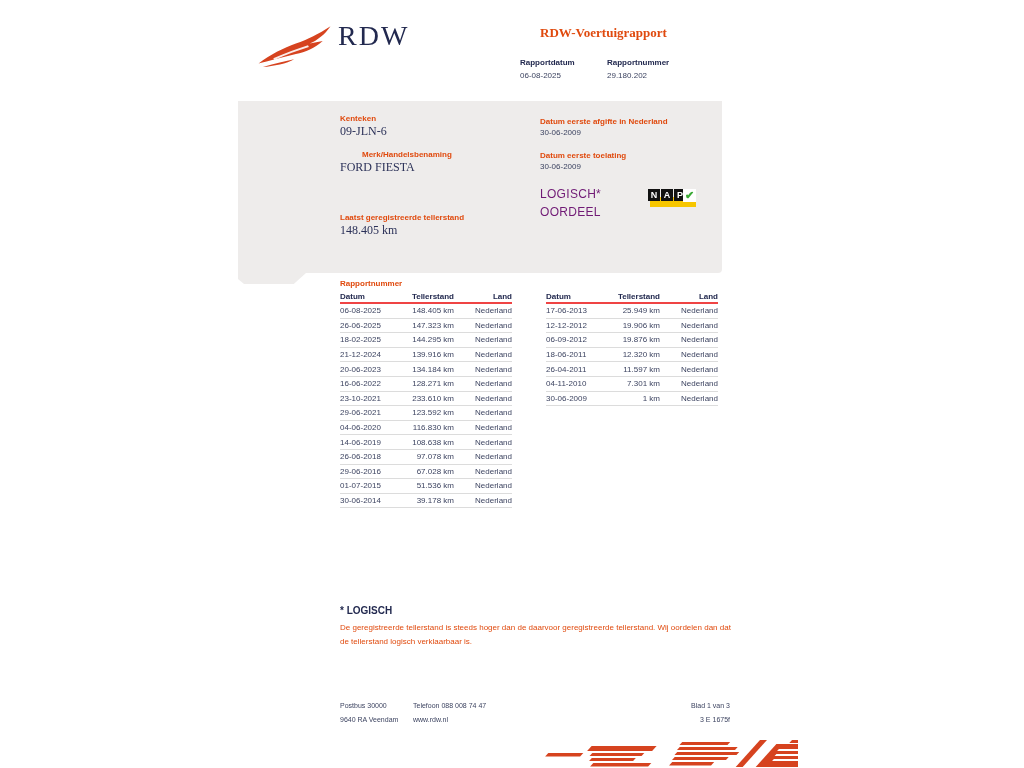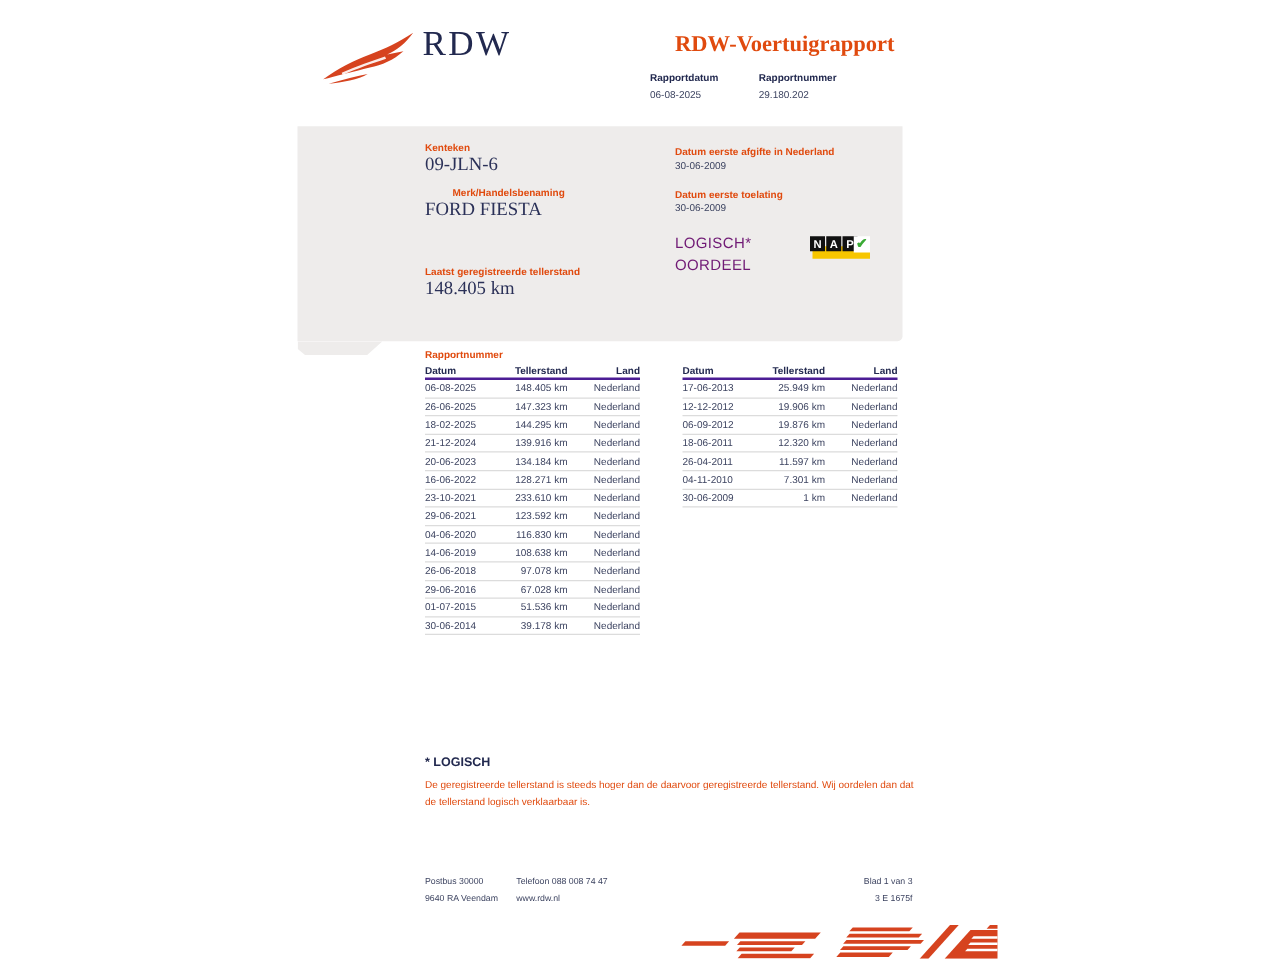--- a/index.html
+++ b/index.html
@@ -3,50 +3,50 @@
 <meta charset="utf-8">
 <style>
   * { margin:0; padding:0; box-sizing:border-box; }
   html,body { width:1024px; height:768px; background:#ffffff; overflow:hidden; }
   body { font-family:"Liberation Sans", sans-serif; color:#252a5d; position:relative; }
   .abs { position:absolute; }
 
   
   .logo-svg { left:256px; top:24px; width:78px; height:46px; }
   .logo-text { left:338px; top:20px; font-family:"Liberation Serif", serif; font-size:28px; letter-spacing:2px; color:#22294f; }
-  .doc-title { left:540px; top:25px; font-family:"Liberation Serif", serif; font-weight:bold; font-size:18px; color:#e04a0e; }
+  .doc-title { left:540px; top:25px; font-family:"Liberation Serif", serif; font-weight:bold; font-size:13px; color:#e04a0e; }
   .meta-label { font-size:8px; font-weight:bold; color:#22294f; }
   .meta-value { font-size:8px; color:#3d4461; margin-top:4px; }
   .meta-col1 { left:520px; top:58px; }
   .meta-col2 { left:607px; top:58px; }
 
   
   .graybox { left:238px; top:101px; width:484px; height:172px; background:#eeeceb; border-radius:0 0 4px 0; }
   .graybox::after { content:""; position:absolute; left:0; top:100%; width:68px; height:11px;
      background:#eeeceb; clip-path:polygon(0 0,100% 0,82% 100%,6px 100%,0 calc(100% - 5px)); }
   .olabel { font-size:8px; font-weight:bold; color:#e04a0e; position:absolute; }
-  .bigval { font-family:"Liberation Serif", serif; font-size:15px; color:#2b3158; position:absolute; }
+  .bigval { font-family:"Liberation Serif", serif; font-size:12px; color:#2b3158; position:absolute; }
   .smallval { font-size:8px; color:#3d4461; position:absolute; }
   .oordeel { left:302px; top:84px; font-size:12px; font-weight:normal; color:#701a75; line-height:18px; letter-spacing:0.3px; }
 
   
   .nap { left:410px; top:86px; width:50px; height:24px; }
   .nap .yellow { position:absolute; left:2px; top:10px; width:46px; height:10px; background:#f7c600; }
   .nap .sq { position:absolute; top:2px; width:12px; height:12px; background:#111111; color:#ffffff;
              font-size:9px; font-weight:bold; text-align:center; line-height:12px; }
   .nap .chk { position:absolute; left:35px; top:2px; width:13px; height:13px; background:#ffffff;
               color:#3aaa35; font-size:11px; font-weight:bold; text-align:center; line-height:13px; }
 
   
   .section-title { left:340px; top:279px; font-size:8px; font-weight:bold; color:#e04a0e; }
   .vtable { width:172px; font-size:8px; color:#3d4461; }
   .vtable.left  { left:340px; top:291px; }
   .vtable.right { left:546px; top:291px; }
   .thead { display:grid; grid-template-columns:68px 46px 1fr; height:13px; align-items:center;
-           border-bottom:2px solid #4c1d95; font-weight:bold; color:#22294f; }
+           border-bottom:2px solid #ef4444; font-weight:bold; color:#22294f; }
   .trow  { display:grid; grid-template-columns:68px 46px 1fr; height:14.6px; align-items:center;
            border-bottom:1px solid #dcdcdc; }
   .c0 { text-align:left; }
   .c1, .c2 { text-align:right; }
 
   
   .verdict-title { left:340px; top:605px; font-size:10px; font-weight:bold; color:#22294f; }
   .verdict-text  { left:340px; top:621px; width:392px; font-size:8px; line-height:14px; color:#e04a0e; }
 
   

